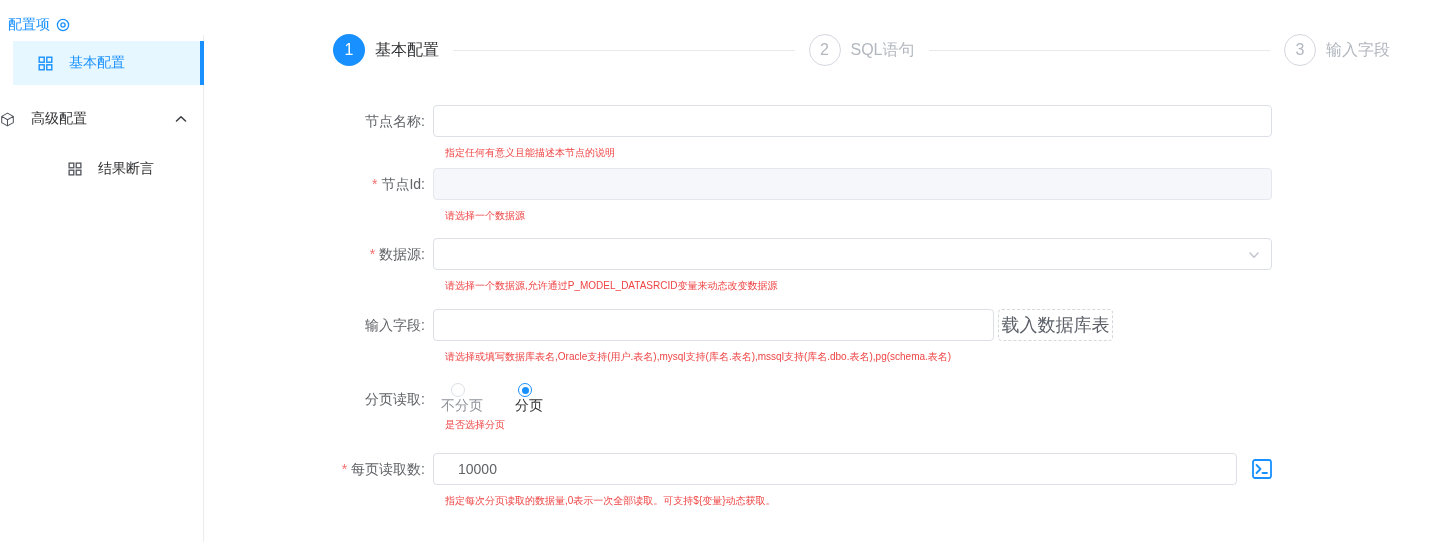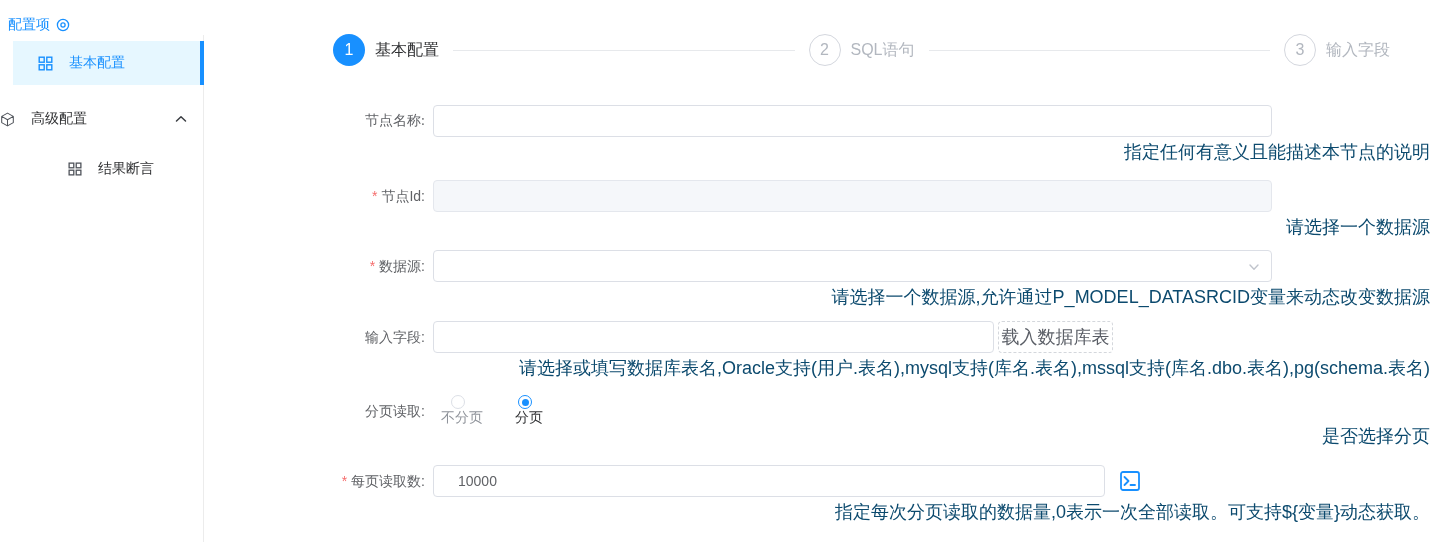--- a/index.html
+++ b/index.html
@@ -28,32 +28,32 @@
   .step.active .step-circle { background:#1890ff; color:#fff; }
   .step.wait .step-circle { border:1px solid #d4d7de; color:#b2b7bf; line-height:30px; background:#fff; }
   .step-title { margin-left:10px; font-size:16px; white-space:nowrap; }
   .step.active .step-title { color:#303133; }
   .step.wait .step-title { color:#b2b7bf; }
   .connector { flex:1; height:1px; background:#e7e9ec; margin:0 14px; }
 
   
   .form { position:absolute; top:105px; left:0; right:0; }
   .row { display:flex; }
-  .r1 { margin-bottom:18px;font-family:Liberation Serif, serif; } .r2 { margin-bottom:13px; } .r3 { margin-bottom:14px; }
+  .r1 { margin-bottom:6px; } .r2 { margin-bottom:13px; } .r3 { margin-bottom:14px; }
   .r4 { margin-bottom:23px; } .r5 { margin-bottom:19px; }
   .label-col { width:229px; flex:none; text-align:right; padding-right:8px; font-size:14px;
     color:#606266; line-height:32px; white-space:nowrap; }
   .r5 .label-col { line-height:20px; }
   .req { color:#f56c6c; margin-right:4px; font-size:14px; }
   .control-col { flex:1; }
-  .hint { margin-top:6px; padding-left:12px; font-size:18px; line-height:19px; color:#0c4a6e; white-space:nowrap;text-align:right; }
+  .hint { margin-top:6px; padding-left:12px; font-size:10px; line-height:19px; color:#ef4444; white-space:nowrap; }
 
   .tb-input { height:32px; border:1px solid #dcdfe6; border-radius:4px; padding:0 12px;
     font-size:14px; color:#606266; font-family:inherit; outline:none; background:#fff; }
-  .w-839 { width:839px; } .w-561 { width:561px; } .w-804 { width:672px;padding-left:24px; }
+  .w-839 { width:839px; } .w-561 { width:561px; } .w-804 { width:804px;padding-left:24px; }
   .tb-input:disabled { background:#f5f7fa; border-color:#e4e7ed; cursor:not-allowed; }
 
   .select-box { position:relative; width:839px; height:32px; border:1px solid #dcdfe6;
     border-radius:4px; background:#fff; cursor:pointer; }
   .select-box .caret { position:absolute; right:10px; top:9px; }
 
   .inline { display:flex; align-items:center; }
   .dashed-btn { margin-left:4px; width:115px; height:32px; border:1px dashed #d4d7dc; border-radius:4px;
     background:#fff; color:#5a5e66; font-size:18px; font-family:inherit; cursor:pointer; line-height:30px; text-align:center; }
 

